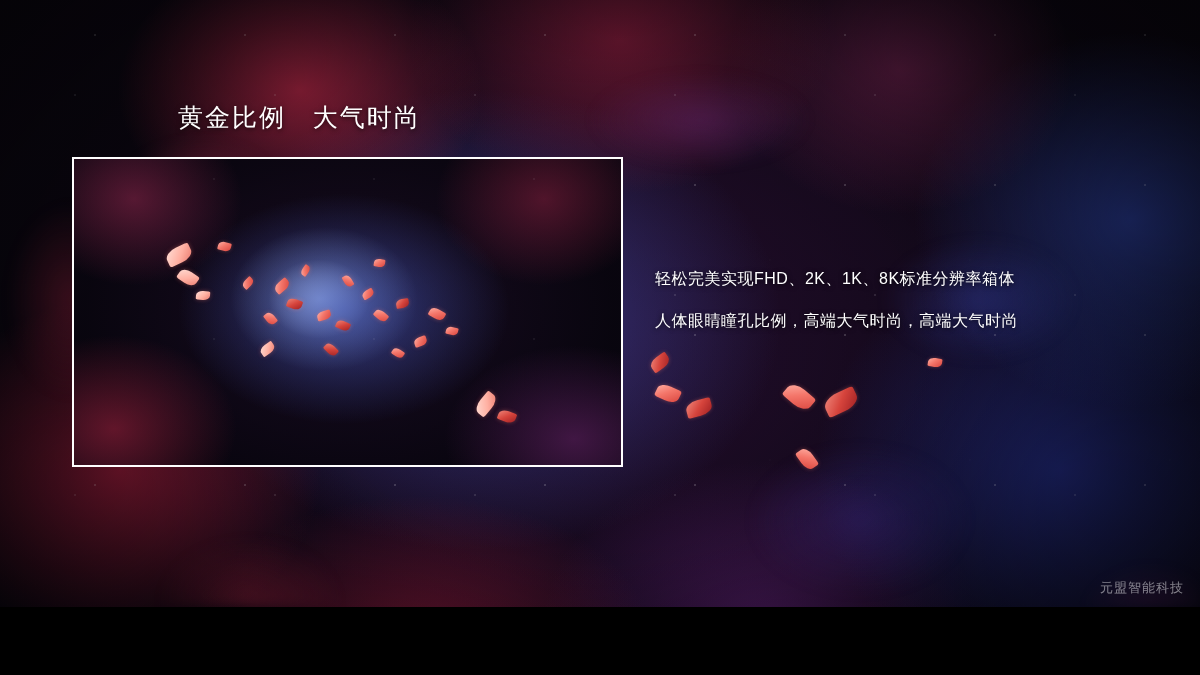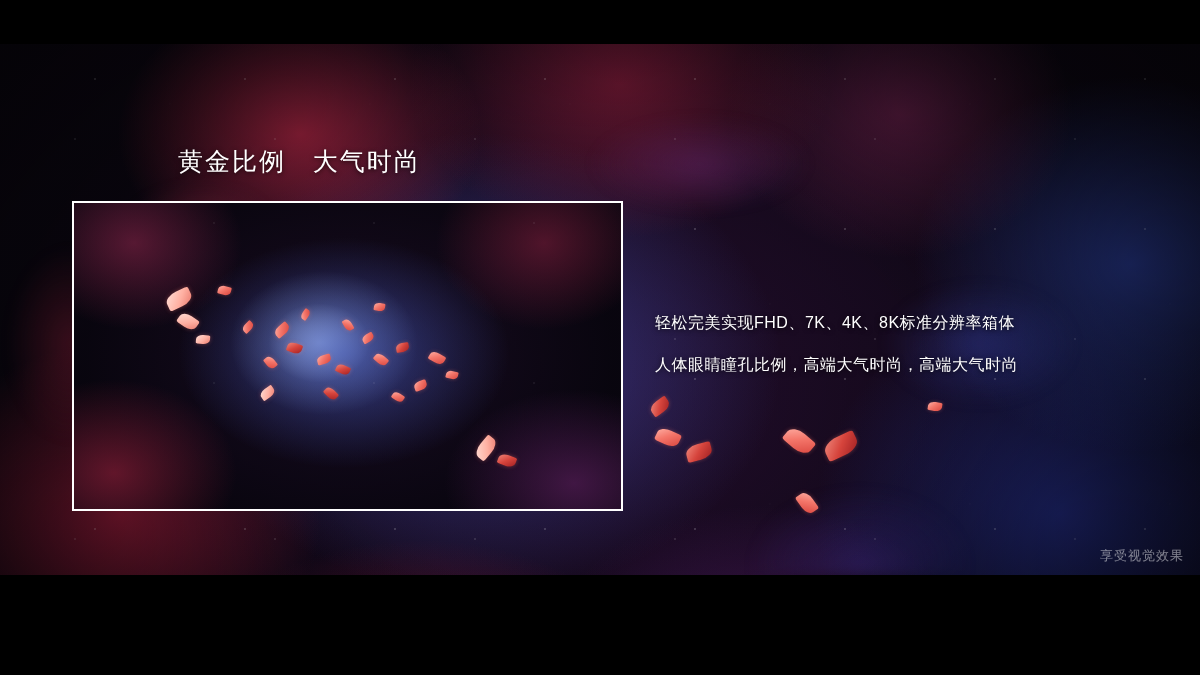--- a/index.html
+++ b/index.html
@@ -3,25 +3,24 @@
 <meta charset="utf-8">
 <style>
   html, body {
     margin: 0;
     padding: 0;
     background: #000;
   }
   #slide {
     position: relative;
     width: 1200px;
-    height: 531px;
+    height: 607px;
     overflow: hidden;
     font-family: "Liberation Sans", sans-serif;
     background-color: #0a0610;
-    margin-top: 44px;
   }
 
   
   .bg-layer {
     position: absolute;
     inset: 0;
   }
   .bg-base {
     background:
       radial-gradient(ellipse 260px 200px at 300px 90px, rgba(190,40,70,0.75), rgba(190,40,70,0) 70%),
@@ -208,18 +207,18 @@
 
   <div class="petal deep" style="left:650px; top:356px; width:20px; height:13px; transform:rotate(-35deg);"></div>
   <div class="petal" style="left:656px; top:386px; width:24px; height:15px; transform:rotate(25deg);"></div>
   <div class="petal deep" style="left:686px; top:400px; width:26px; height:16px; transform:rotate(-15deg);"></div>
   <div class="petal" style="left:784px; top:388px; width:30px; height:18px; transform:rotate(40deg);"></div>
   <div class="petal deep" style="left:824px; top:392px; width:34px; height:20px; transform:rotate(-25deg);"></div>
   <div class="petal" style="left:796px; top:452px; width:22px; height:14px; transform:rotate(55deg);"></div>
   <div class="petal" style="left:928px; top:358px; width:14px; height:9px;  transform:rotate(10deg);"></div>
 
   <div id="body-text">
-    <div class="line">轻松完美实现FHD、7K、4K、8K标准分辨率箱体</div>
+    <div class="line">轻松完美实现FHD、2K、1K、8K标准分辨率箱体</div>
     <div class="line">人体眼睛瞳孔比例，高端大气时尚，高端大气时尚</div>
   </div>
 
-  <div id="watermark">享受视觉效果</div>
+  <div id="watermark">元盟智能科技</div>
 </div>
 
 </body></html>

